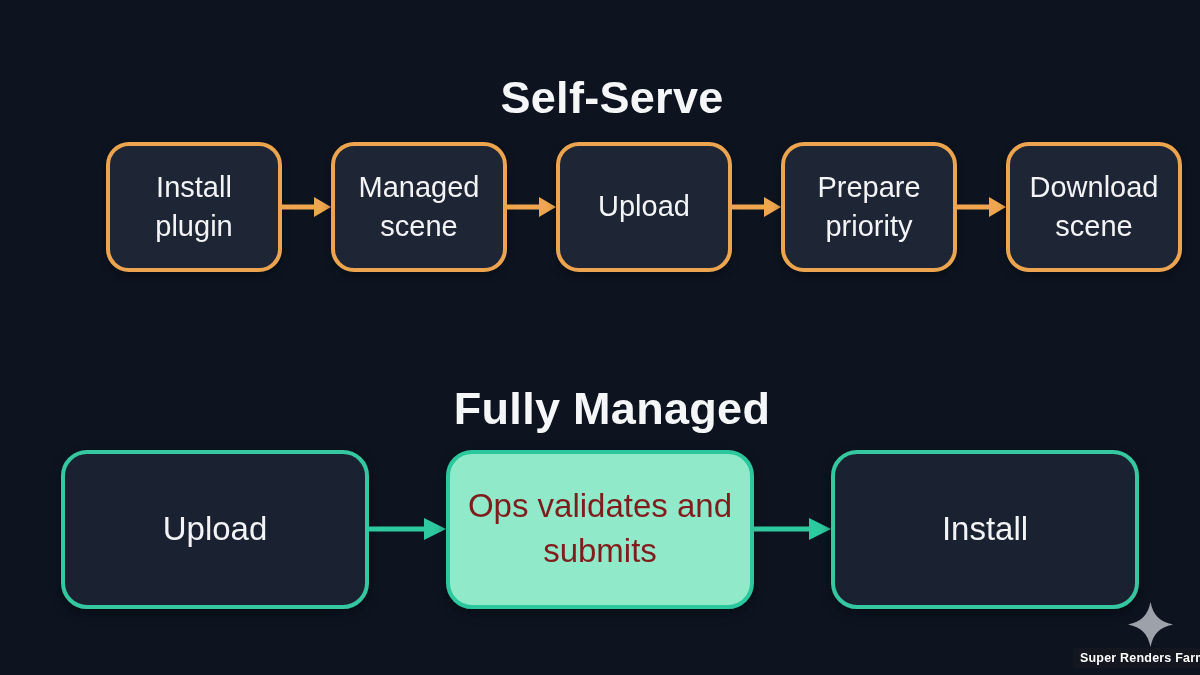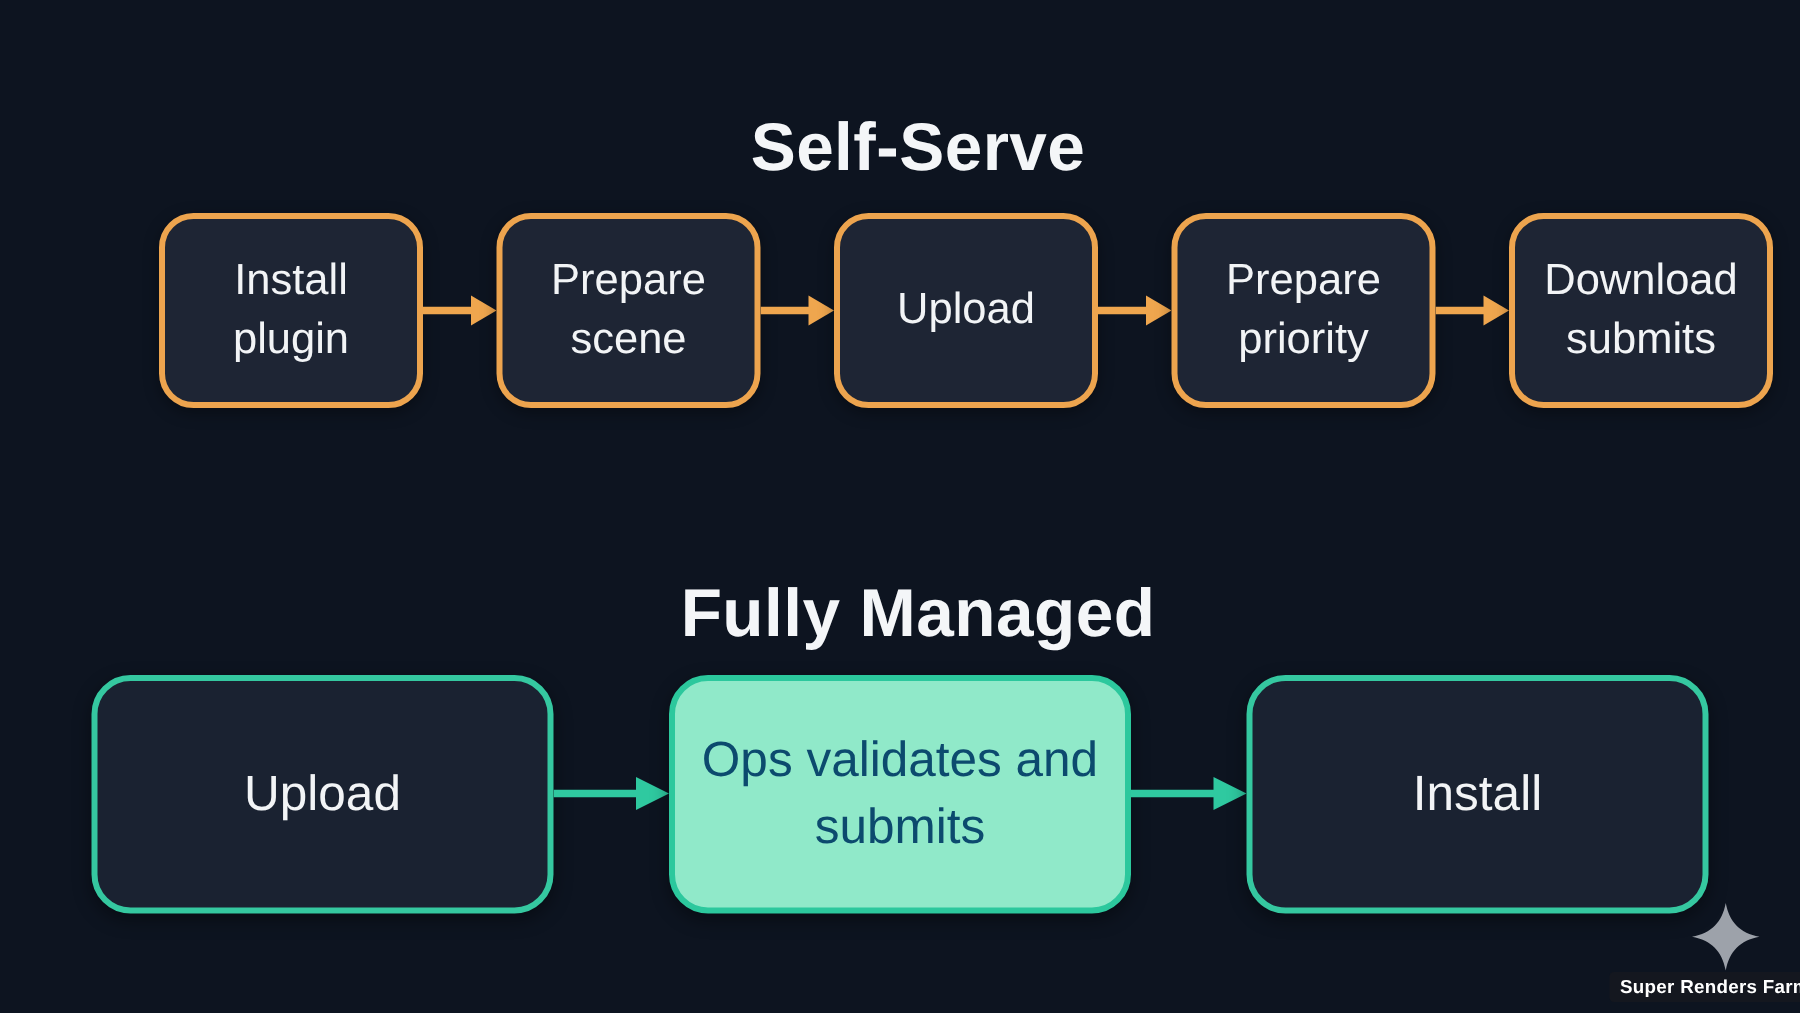--- a/index.html
+++ b/index.html
@@ -69,21 +69,21 @@
     border-radius: 26px;
     background: #1a2231;
     font-size: 33px;
     line-height: 1.35;
     padding: 0 16px;
     box-shadow: 0 4px 12px rgba(0,0,0,0.4);
   }
   .node-highlight {
     background: #90e9c9;
     border-color: #2cc89d;
-    color: #0c4a6e;
+    color: #7f1d1d;
   }
   .arrow { flex: 0 0 auto; display: block; }
 
   .watermark-star {
     position: absolute;
     left: 1127px;
     top: 601px;
   }
   .watermark-chip {
     position: absolute;
@@ -108,42 +108,42 @@
 
   <div class="flow-row top">
     <div class="node node-top">
       <span>Install plugin</span>
     </div>
     <svg class="arrow" width="49" height="26" viewBox="0 0 49 26">
       <line x1="0" y1="13" x2="34" y2="13" stroke="#efa64e" stroke-width="5"></line>
       <polygon points="32,3 49,13 32,23" fill="#efa64e"></polygon>
     </svg>
     <div class="node node-top">
-      <span>Prepare scene</span>
+      <span>Managed scene</span>
     </div>
     <svg class="arrow" width="49" height="26" viewBox="0 0 49 26">
       <line x1="0" y1="13" x2="34" y2="13" stroke="#efa64e" stroke-width="5"></line>
       <polygon points="32,3 49,13 32,23" fill="#efa64e"></polygon>
     </svg>
     <div class="node node-top">
       <span>Upload</span>
     </div>
     <svg class="arrow" width="49" height="26" viewBox="0 0 49 26">
       <line x1="0" y1="13" x2="34" y2="13" stroke="#efa64e" stroke-width="5"></line>
       <polygon points="32,3 49,13 32,23" fill="#efa64e"></polygon>
     </svg>
     <div class="node node-top">
       <span>Prepare priority</span>
     </div>
     <svg class="arrow" width="49" height="26" viewBox="0 0 49 26">
       <line x1="0" y1="13" x2="34" y2="13" stroke="#efa64e" stroke-width="5"></line>
       <polygon points="32,3 49,13 32,23" fill="#efa64e"></polygon>
     </svg>
     <div class="node node-top">
-      <span>Download submits</span>
+      <span>Download scene</span>
     </div>
   </div>
 
   <h1 class="flow-title fully-managed">Fully Managed</h1>
 
   <div class="flow-row bottom">
     <div class="node node-bottom">
       <span>Upload</span>
     </div>
     <svg class="arrow" width="77" height="28" viewBox="0 0 77 28">

